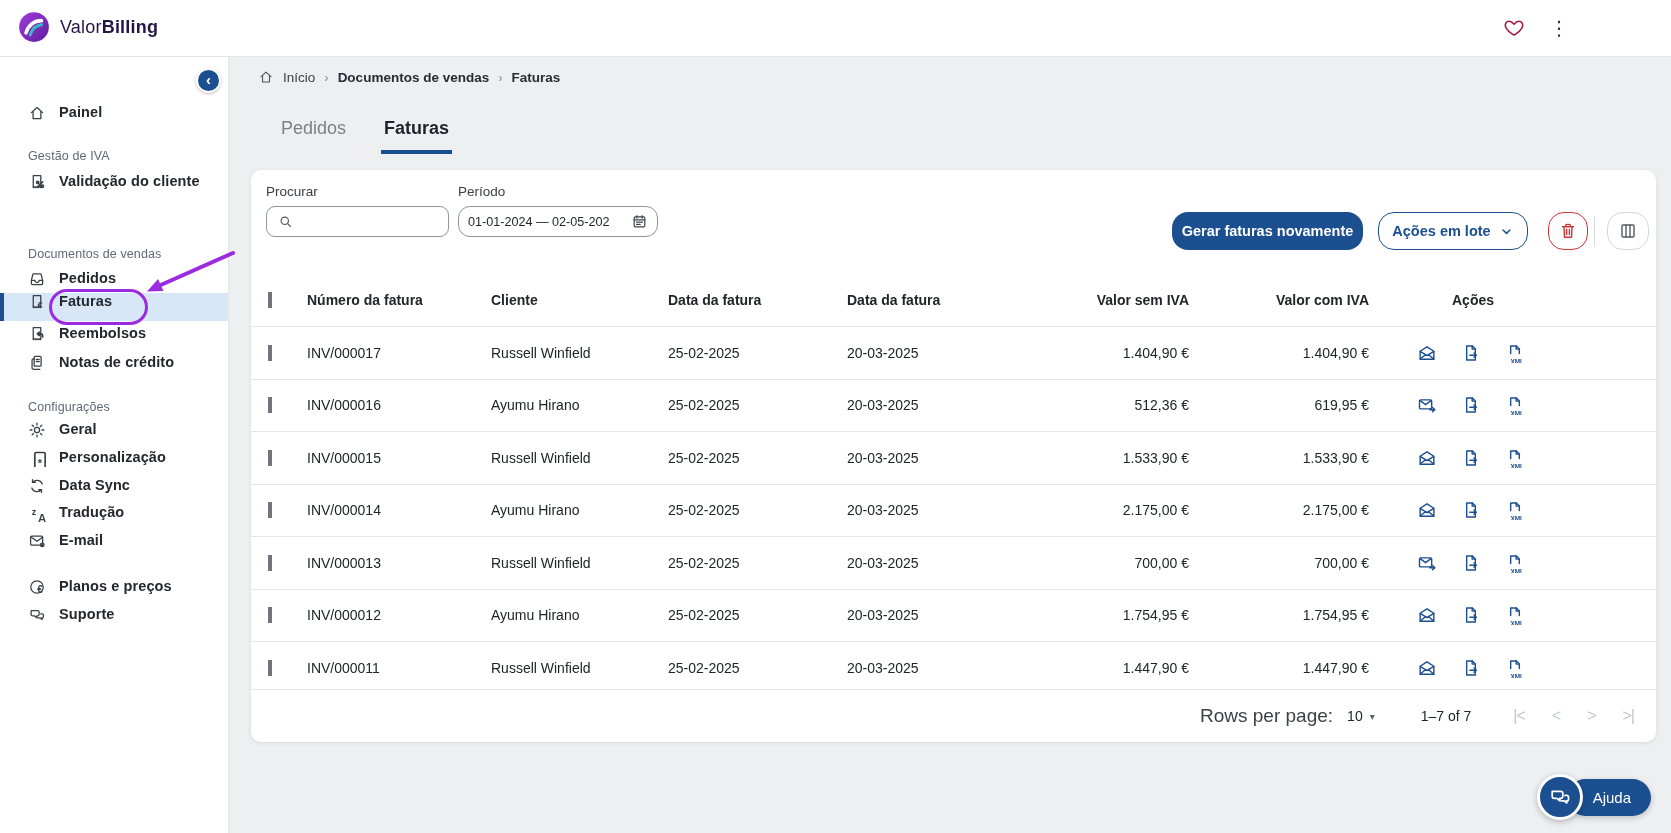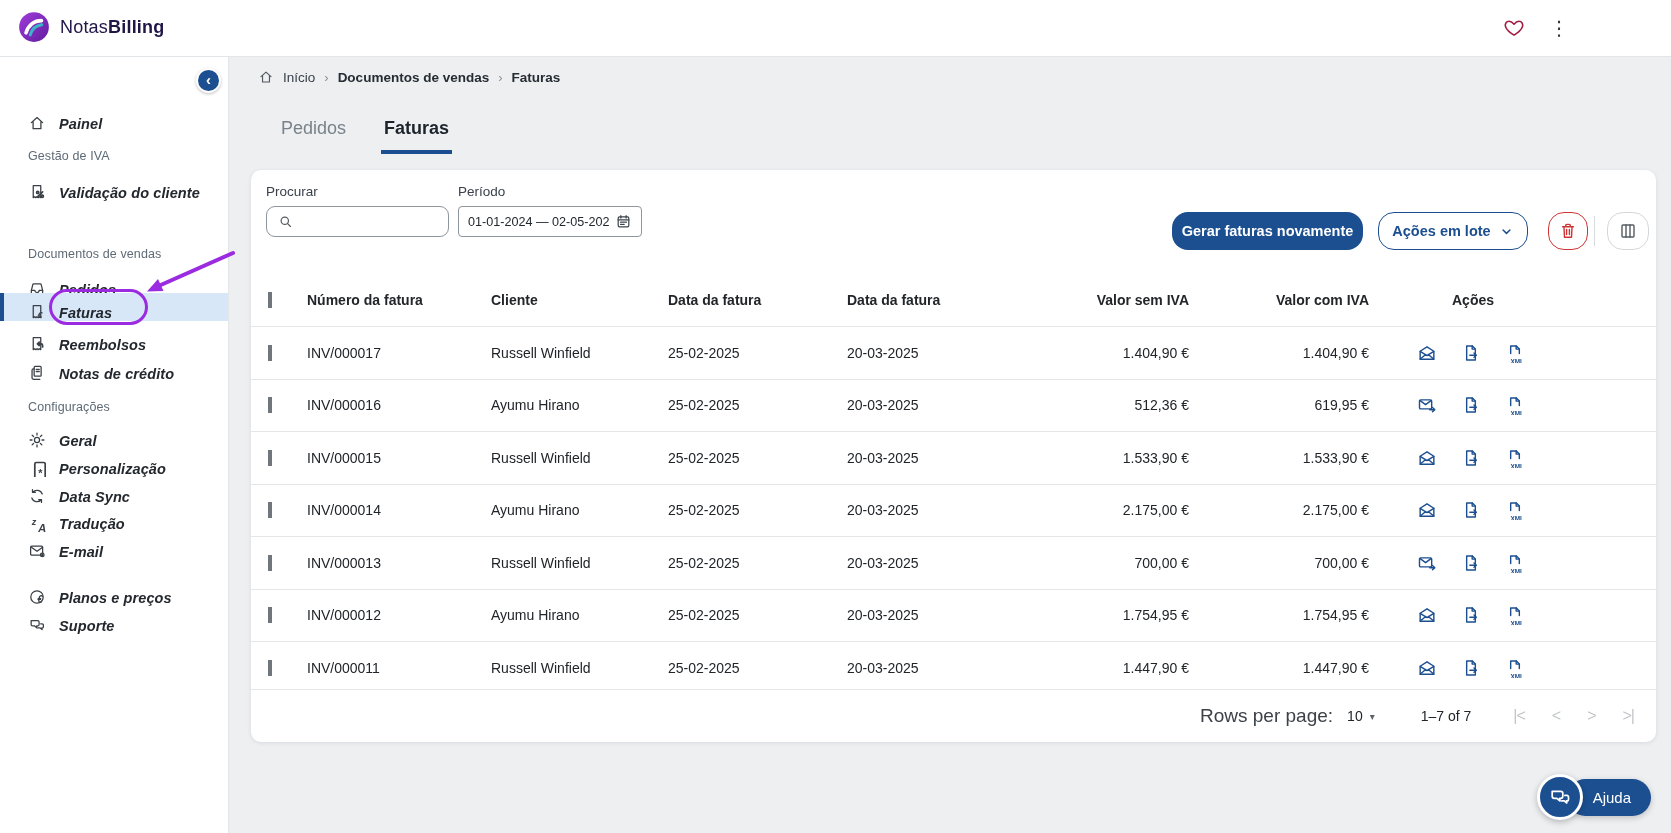--- a/index.html
+++ b/index.html
@@ -14,21 +14,21 @@
   .topbar{position:absolute;top:0;left:0;right:0;height:56px;background:#fff;border-bottom:1px solid #e3e6e9;z-index:6;}
   .brand{position:absolute;left:17px;top:10px;display:flex;align-items:center;gap:9px;cursor:pointer;}
   .brand-text{font-size:18px;color:#221647;letter-spacing:.2px;}
   .brand-text b{font-weight:700;margin-top:7px;}
   .topbar-heart{position:absolute;left:1503px;top:17px;width:22px;height:22px;color:#a01d40;cursor:pointer;}
   .topbar-kebab{position:absolute;left:1549px;top:14px;font-size:20px;color:#33383d;width:18px;text-align:center;cursor:pointer;line-height:28px;}
 
   
   .sidebar{position:absolute;top:56px;left:0;bottom:0;width:228px;background:#fff;border-right:1px solid #e3e6e9;z-index:2;}
   .collapse-btn{position:absolute;top:12px;left:196px;width:25px;height:25px;border-radius:50%;background:#1c4f90;color:#fff;border:2px solid #fff;box-shadow:0 1px 3px rgba(0,0,0,.25);display:flex;align-items:center;justify-content:center;font-size:15px;font-weight:bold;cursor:pointer;z-index:3;padding-bottom:2px;box-sizing:border-box;}
-  .sitem{position:absolute;left:0;right:0;height:28px;display:flex;align-items:flex-end;padding-left:28px;gap:13px;cursor:pointer;color:#23282e;font-style:italic;}
+  .sitem{position:absolute;left:0;right:0;height:28px;display:flex;align-items:flex-start;padding-left:28px;gap:13px;cursor:pointer;color:#23282e;}
   .sitem .lbl{font-size:14.5px;font-weight:600;letter-spacing:.1px;}
   .sitem svg{width:18px;height:18px;color:#3a4046;flex:0 0 18px;}
   .sitem.active{background:#d7e7f8;}
   .sitem.active::before{content:"";position:absolute;left:0;top:0;bottom:0;width:4px;background:#1c4f90;}
   .ssection{position:absolute;left:28px;font-size:12.5px;color:#5e6a76;letter-spacing:.1px;}
 
   
   .annot{position:absolute;top:0;left:0;pointer-events:none;z-index:10;}
 
   
@@ -41,21 +41,21 @@
   .tabs{position:absolute;top:58px;left:49px;display:flex;gap:32px;}
   .tab{font-size:18px;color:#79828b;padding:4px 3px 11px;cursor:pointer;}
   .tab.active{color:#1d242c;font-weight:600;border-bottom:4px solid #1c4f90;}
 
   
   .card{position:absolute;top:114px;left:22px;width:1405px;height:572px;background:#fff;border-radius:10px;box-shadow:0 1px 4px rgba(30,40,60,.10);}
   .f-label{position:absolute;top:14px;font-size:13.5px;color:#39414a;}
   .search-wrap{position:absolute;top:36px;left:15px;width:183px;height:31px;border:1px solid #8d959e;border-radius:9px;display:flex;align-items:center;padding:0 10px;gap:7px;box-sizing:border-box;background:#fff;}
   .search-wrap svg{width:17px;height:17px;color:#555c63;}
   .search-wrap input{border:none;outline:none;flex:1;min-width:0;font-size:13px;font-family:"Liberation Sans",sans-serif;background:transparent;}
-  .period-wrap{position:absolute;top:36px;left:207px;width:184px;height:31px;border:1px solid #8d959e;border-radius:4px;display:flex;align-items:center;padding:0 9px;gap:6px;box-sizing:border-box;cursor:pointer;background:#fff;}
+  .period-wrap{position:absolute;top:36px;left:207px;width:200px;height:31px;border:1px solid #8d959e;border-radius:12px;display:flex;align-items:center;padding:0 9px;gap:6px;box-sizing:border-box;cursor:pointer;background:#fff;}
   .period-wrap .pval{flex:1;font-size:12.6px;color:#23282e;white-space:nowrap;overflow:hidden;}
   .period-wrap svg{width:17px;height:17px;color:#3c434a;flex:0 0 17px;}
 
   .btn{box-sizing:border-box;display:flex;align-items:center;justify-content:center;border-radius:16px;cursor:pointer;font-family:"Liberation Sans",sans-serif;}
   .btn-generate{position:absolute;top:42px;left:921px;width:191px;height:38px;background:#1c4f90;color:#fff;font-size:14.5px;font-weight:700;border:none;}
   .btn-batch{position:absolute;top:42px;left:1127px;width:150px;height:38px;background:#fff;border:1.5px solid #1c4f90;color:#1c4f90;font-size:14.5px;font-weight:600;gap:8px;}
   .btn-batch svg{width:15px;height:15px;stroke-width:2.4;}
   .btn-trash{position:absolute;top:42px;left:1297px;width:40px;height:38px;background:#fff;border:1.5px solid #cf3434;color:#cf3434;}
   .btn-trash svg{width:20px;height:20px;}
   .tool-divider{position:absolute;top:46px;left:1343px;width:1px;height:30px;background:#d9dcdf;}
@@ -185,21 +185,21 @@
 
 <div class="stage">
 
   <div class="topbar">
     <div class="brand">
       <svg width="34" height="34" viewBox="0 0 32 32">
         <circle cx="16" cy="16" r="14" fill="url(#lg)"></circle>
         <path d="M8.5 21.5c2.2-7.5 8-11.5 14.5-11.5" stroke="#fff" stroke-width="3.4" fill="none" stroke-linecap="round"></path>
         <path d="M12.5 23.5c1.6-5.8 5.8-9 10.8-9.6" stroke="#3ab6c8" stroke-width="2.8" fill="none" stroke-linecap="round"></path>
       </svg>
-      <span class="brand-text"><span>Notas</span><b>Billing</b></span>
+      <span class="brand-text"><span>Valor</span><b>Billing</b></span>
     </div>
     <svg class="ic topbar-heart">
         <use href="#s-heart"></use>
       </svg>
     <div class="topbar-kebab">⋮</div>
   </div>
 
   <div class="sidebar">
     <div class="collapse-btn">‹</div>
 

